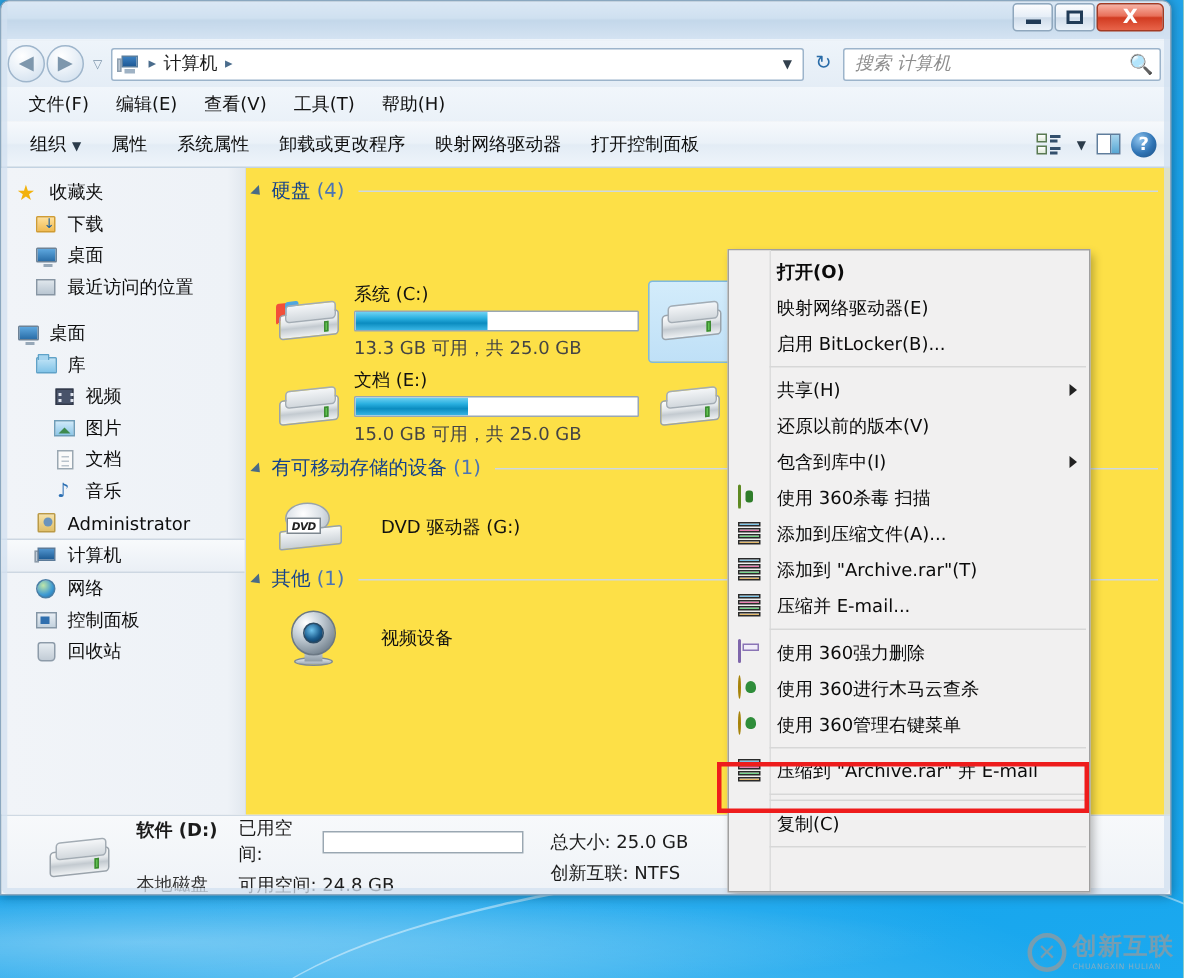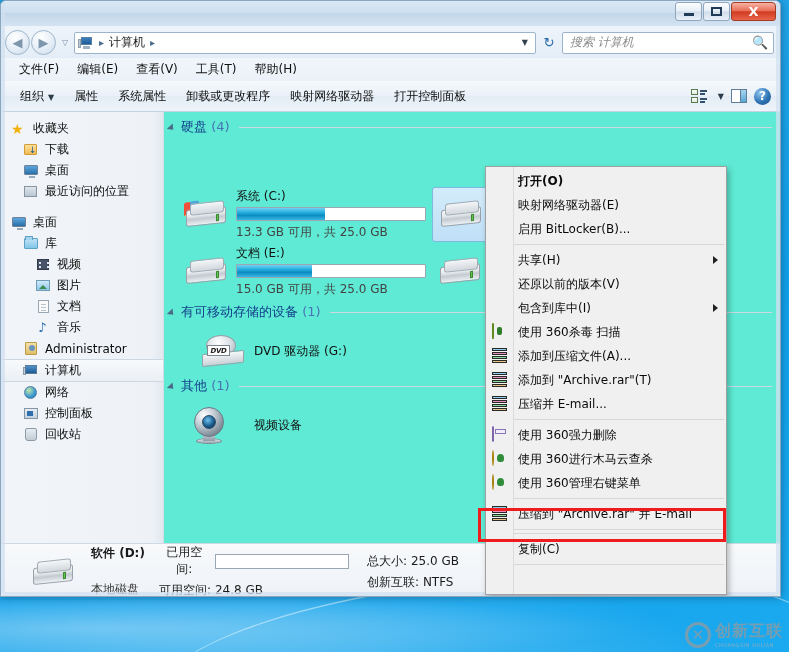--- a/index.html
+++ b/index.html
@@ -174,21 +174,21 @@
   .nav-item.lvl2 { padding-left: 34px; }
   .nav-item.selected {
     background: linear-gradient(to bottom,#f8fafc,#eaeff5);
     border: 1px solid #cdd7e2; border-left:none; border-right:none;
     height: 23px;
   }
   .nav-ic { width: 17px; height: 16px; margin-right: 5px; flex:0 0 auto; position:relative;}
   .nav-gap { height: 10px; }
 
   
-  .content { flex:1; position:relative; overflow:hidden; background:#5eead4; padding-top: 4px;}
+  .content { flex:1; position:relative; overflow:hidden; background:#fde047; padding-top: 4px;}
   .grp-head { display:flex; align-items:center; height: 22px; padding-left: 5px; }
   .grp-tri {
     width:0;height:0; border-left:5px solid #4a6b86; border-top:4px solid transparent; border-bottom:4px solid transparent;
     transform: rotate(45deg); margin-right:7px; margin-top:2px;
   }
   .grp-title { font-size: 13px; color:#15428b; white-space:nowrap;}
   .grp-title .cnt { color:#4a74b5; }
   .grp-rule { flex:1; height:1px; background:#cdd8e3; margin: 0 8px 0 9px; }
 
   .drives { display:flex; flex-wrap:wrap; padding: 3px 0 0 14px; margin-top: 46px; }
@@ -218,21 +218,21 @@
     height: 56px; border-top:1px solid #cfd9e3;
     background: linear-gradient(to bottom,#f7f9fb 0%, #eef2f7 100%);
     display:flex; align-items:center; padding: 0 12px 0 26px;
   }
   .det-ic { width:54px; height:46px; position:relative; flex:0 0 auto; margin-right: 10px;}
   .det-cols { display:flex; font-size:12px; color:#1b1b1b; align-items:center; gap: 0px;}
   .det-c1 { width: 64px; }
   .det-c1 .r1{ font-weight:bold; }
   .det-c1 .r2{ color:#333; margin-top:19px; }
   .det-c2 { width: 190px; margin-left: 4px;}
-  .det-c2 .r1{ display:flex; align-items:center; gap:5px;text-align:center;}
+  .det-c2 .r1{ display:flex; align-items:center; gap:5px;}
   .det-c2 .r2{ margin-top:4px; }
   .det-meter { width: 138px; height:15px; border:1px solid #9aa7b2; background:#fff; }
   .det-meter .fill{ height:100%; background:linear-gradient(to bottom,#5ac8f0,#0b8fc4); }
   .det-c3 { margin-left: 18px; }
   .det-c3 .r2{ margin-top:4px; }
 
   
   #ctxmenu {
     position: absolute; left: 484px; top: 165px; width: 242px;
     background: #f1f0f0;
@@ -299,21 +299,21 @@
   .hdd .top{position:absolute;left:4px;top:0px;width:34px;height:12px;border-radius:3px;
     background:linear-gradient(to bottom,#f4f6f8,#d2d8dd); border:1px solid #a3acb4; transform: skewY(-6deg);}
   .hdd .led{position:absolute;left:30px;top:12px;width:3px;height:7px;background:#5fc24f;border:1px solid #3d8a33;transform:skewY(-6deg);}
   .hdd.win .flag{position:absolute;left:-2px;top:0px;width:15px;height:14px;
     background:
       linear-gradient(to bottom right,#f24f3a 0 50%, #ffc63a 50% 100%);
     border-radius:2px; transform:skewY(-6deg);}
   .hdd.win .flag2{position:absolute;left:4px;top:-1px;width:9px;height:13px;
     background:linear-gradient(135deg,#4fa7e0 0 50%,#5fbf4f 50% 100%); border-radius:2px; transform:skewY(-8deg);}
 
-  .dvd{position:absolute;left:16px;top:6px;width:42px;height:32px;}
+  .dvd{position:absolute;left:0;top:6px;width:42px;height:32px;}
   .dvd .disc{position:absolute;left:4px;top:0;width:30px;height:21px;border-radius:50%;
     background:radial-gradient(circle at 40% 35%,#ffffff,#d7dee4 60%,#aeb8c0);border:1px solid #98a3ac;}
   .dvd .lbl{position:absolute;left:5px;top:10px;width:23px;height:11px;background:#fff;border:1px solid #7d878f;
     font-size:7px;line-height:10px;text-align:center;color:#222;font-weight:bold;letter-spacing:-.3px;}
   .dvd .tray{position:absolute;left:0;top:17px;width:42px;height:13px;border-radius:2px;
     background:linear-gradient(to bottom,#f6f8f9,#c9d0d6);border:1px solid #98a3ac; transform:skewY(-6deg);}
 
   .cam{position:absolute;left:8px;top:4px;width:34px;height:36px;}
   .cam .ball{position:absolute;left:0;top:0;width:30px;height:30px;border-radius:50%;
     background:radial-gradient(circle at 32% 26%,#ffffff 0%,#c6d0d8 35%,#7d8b97 75%,#5d6b78 100%);

